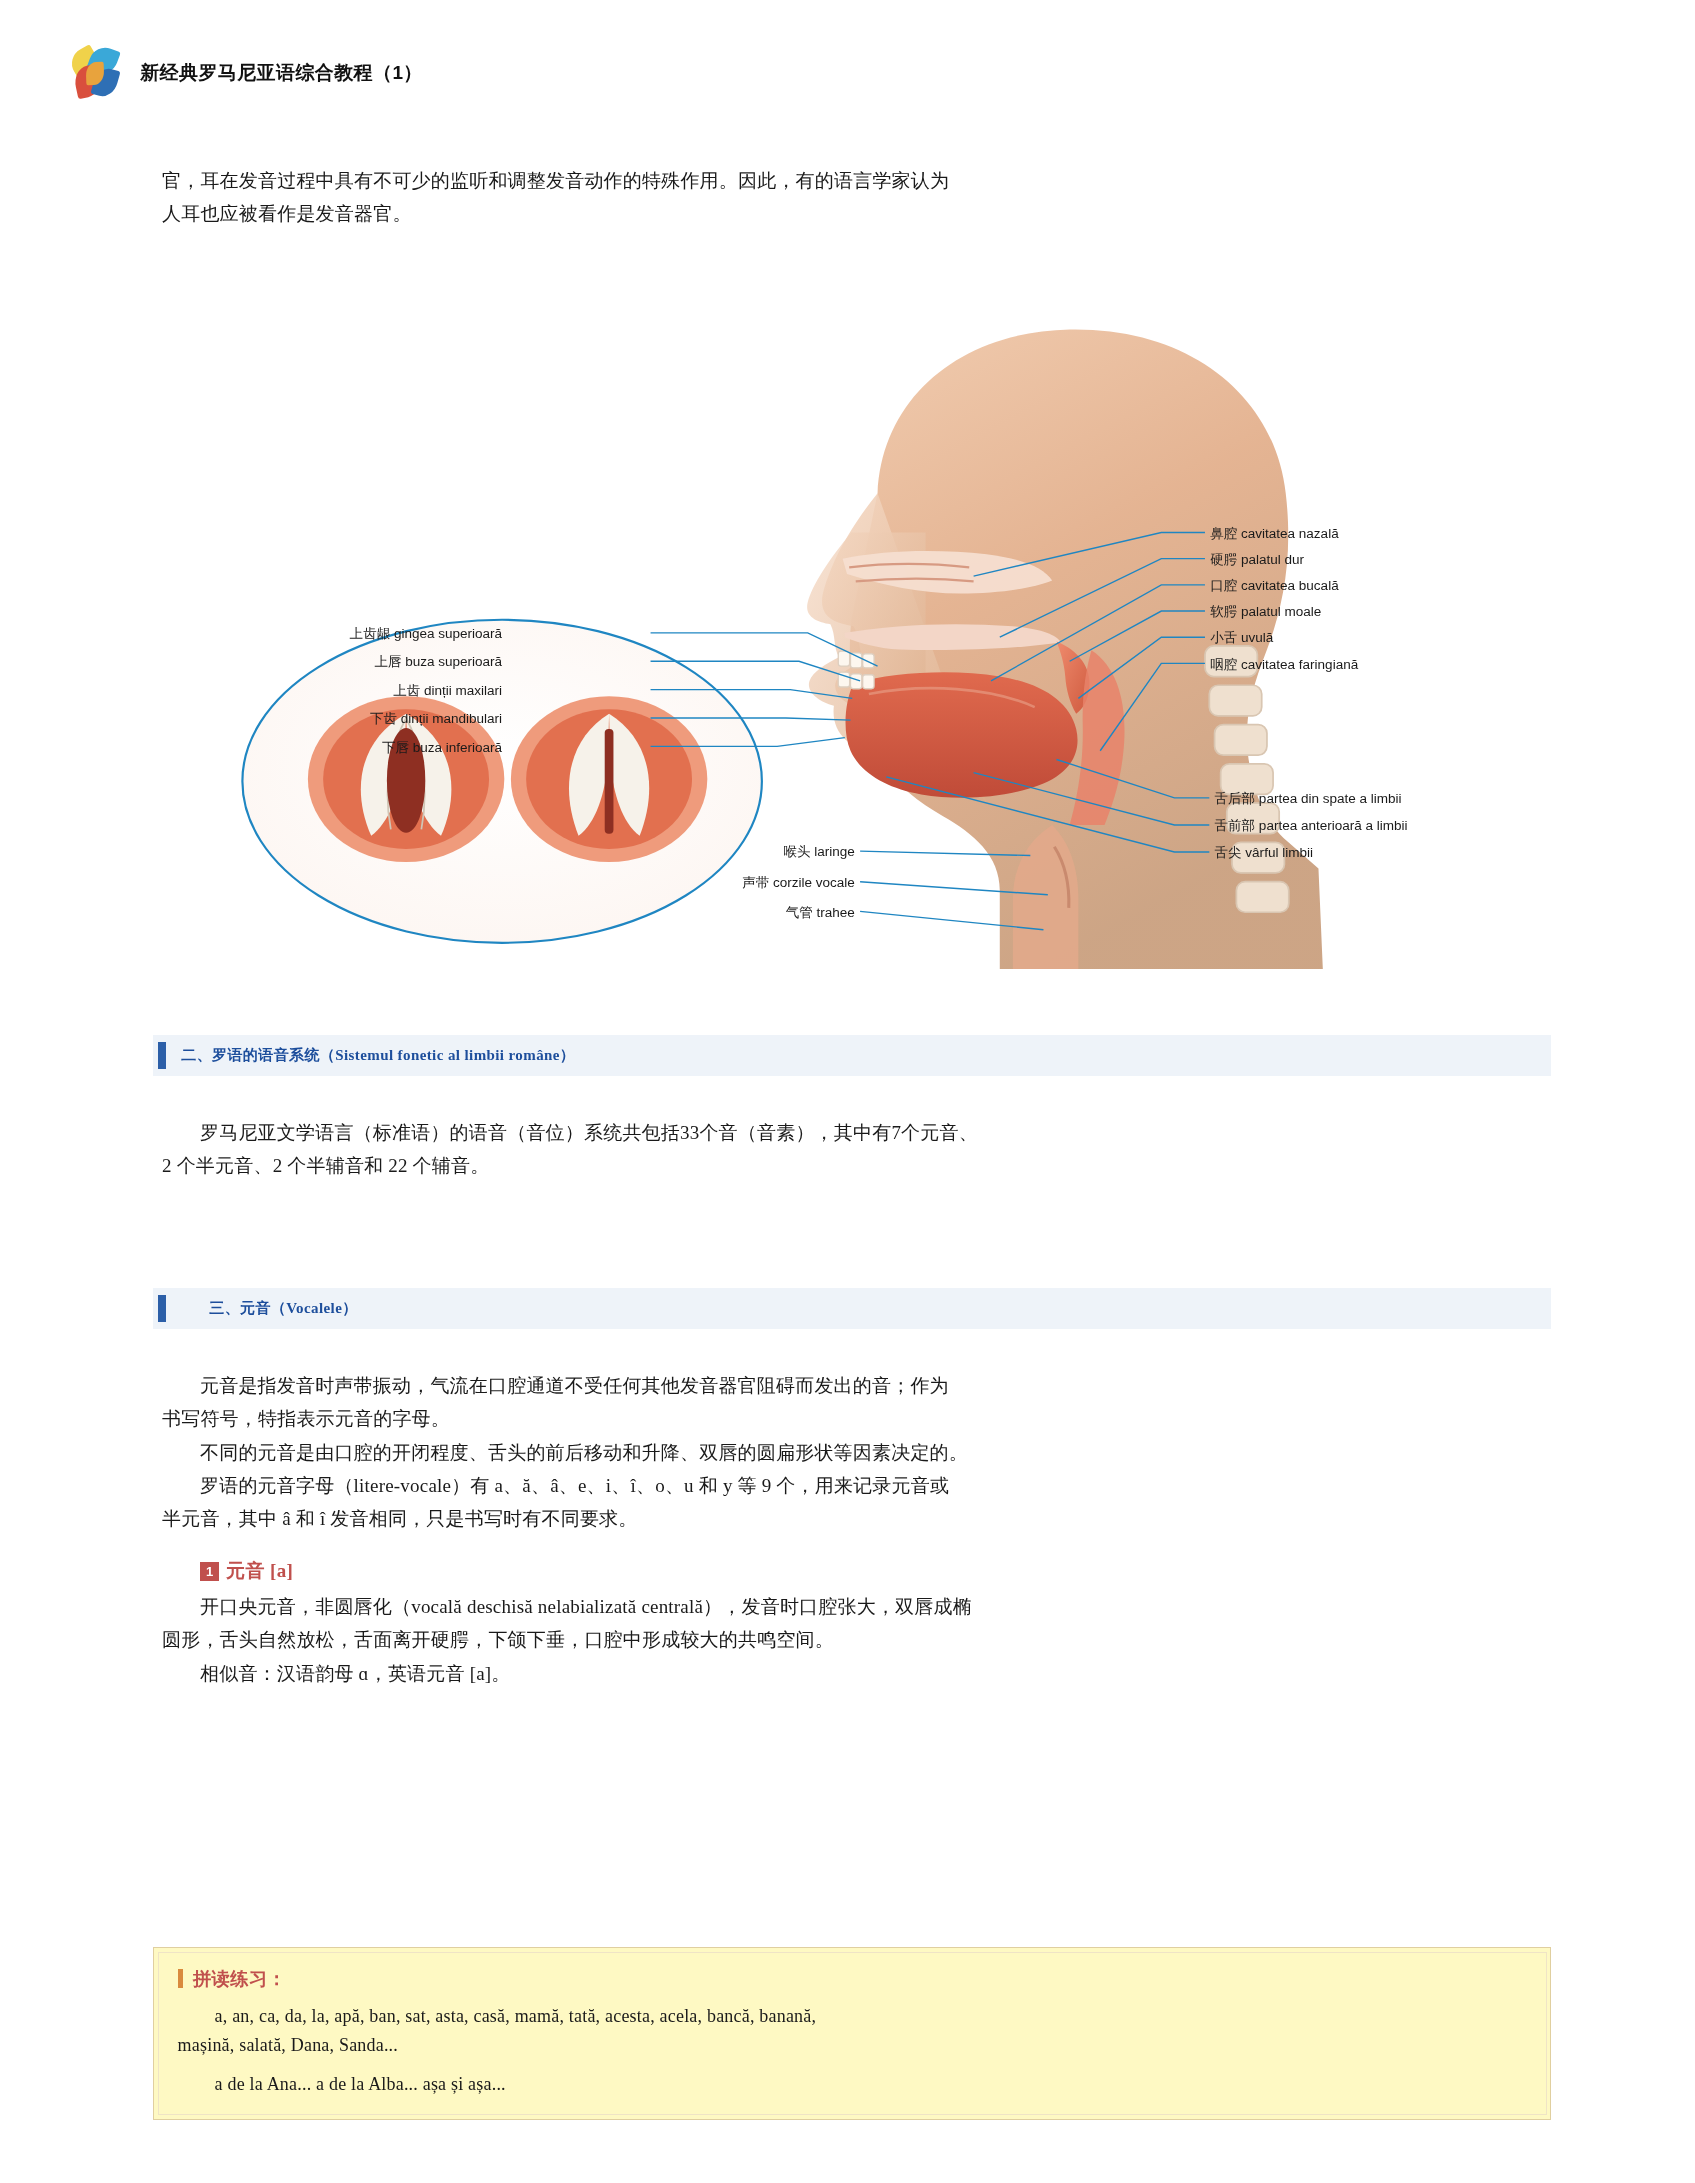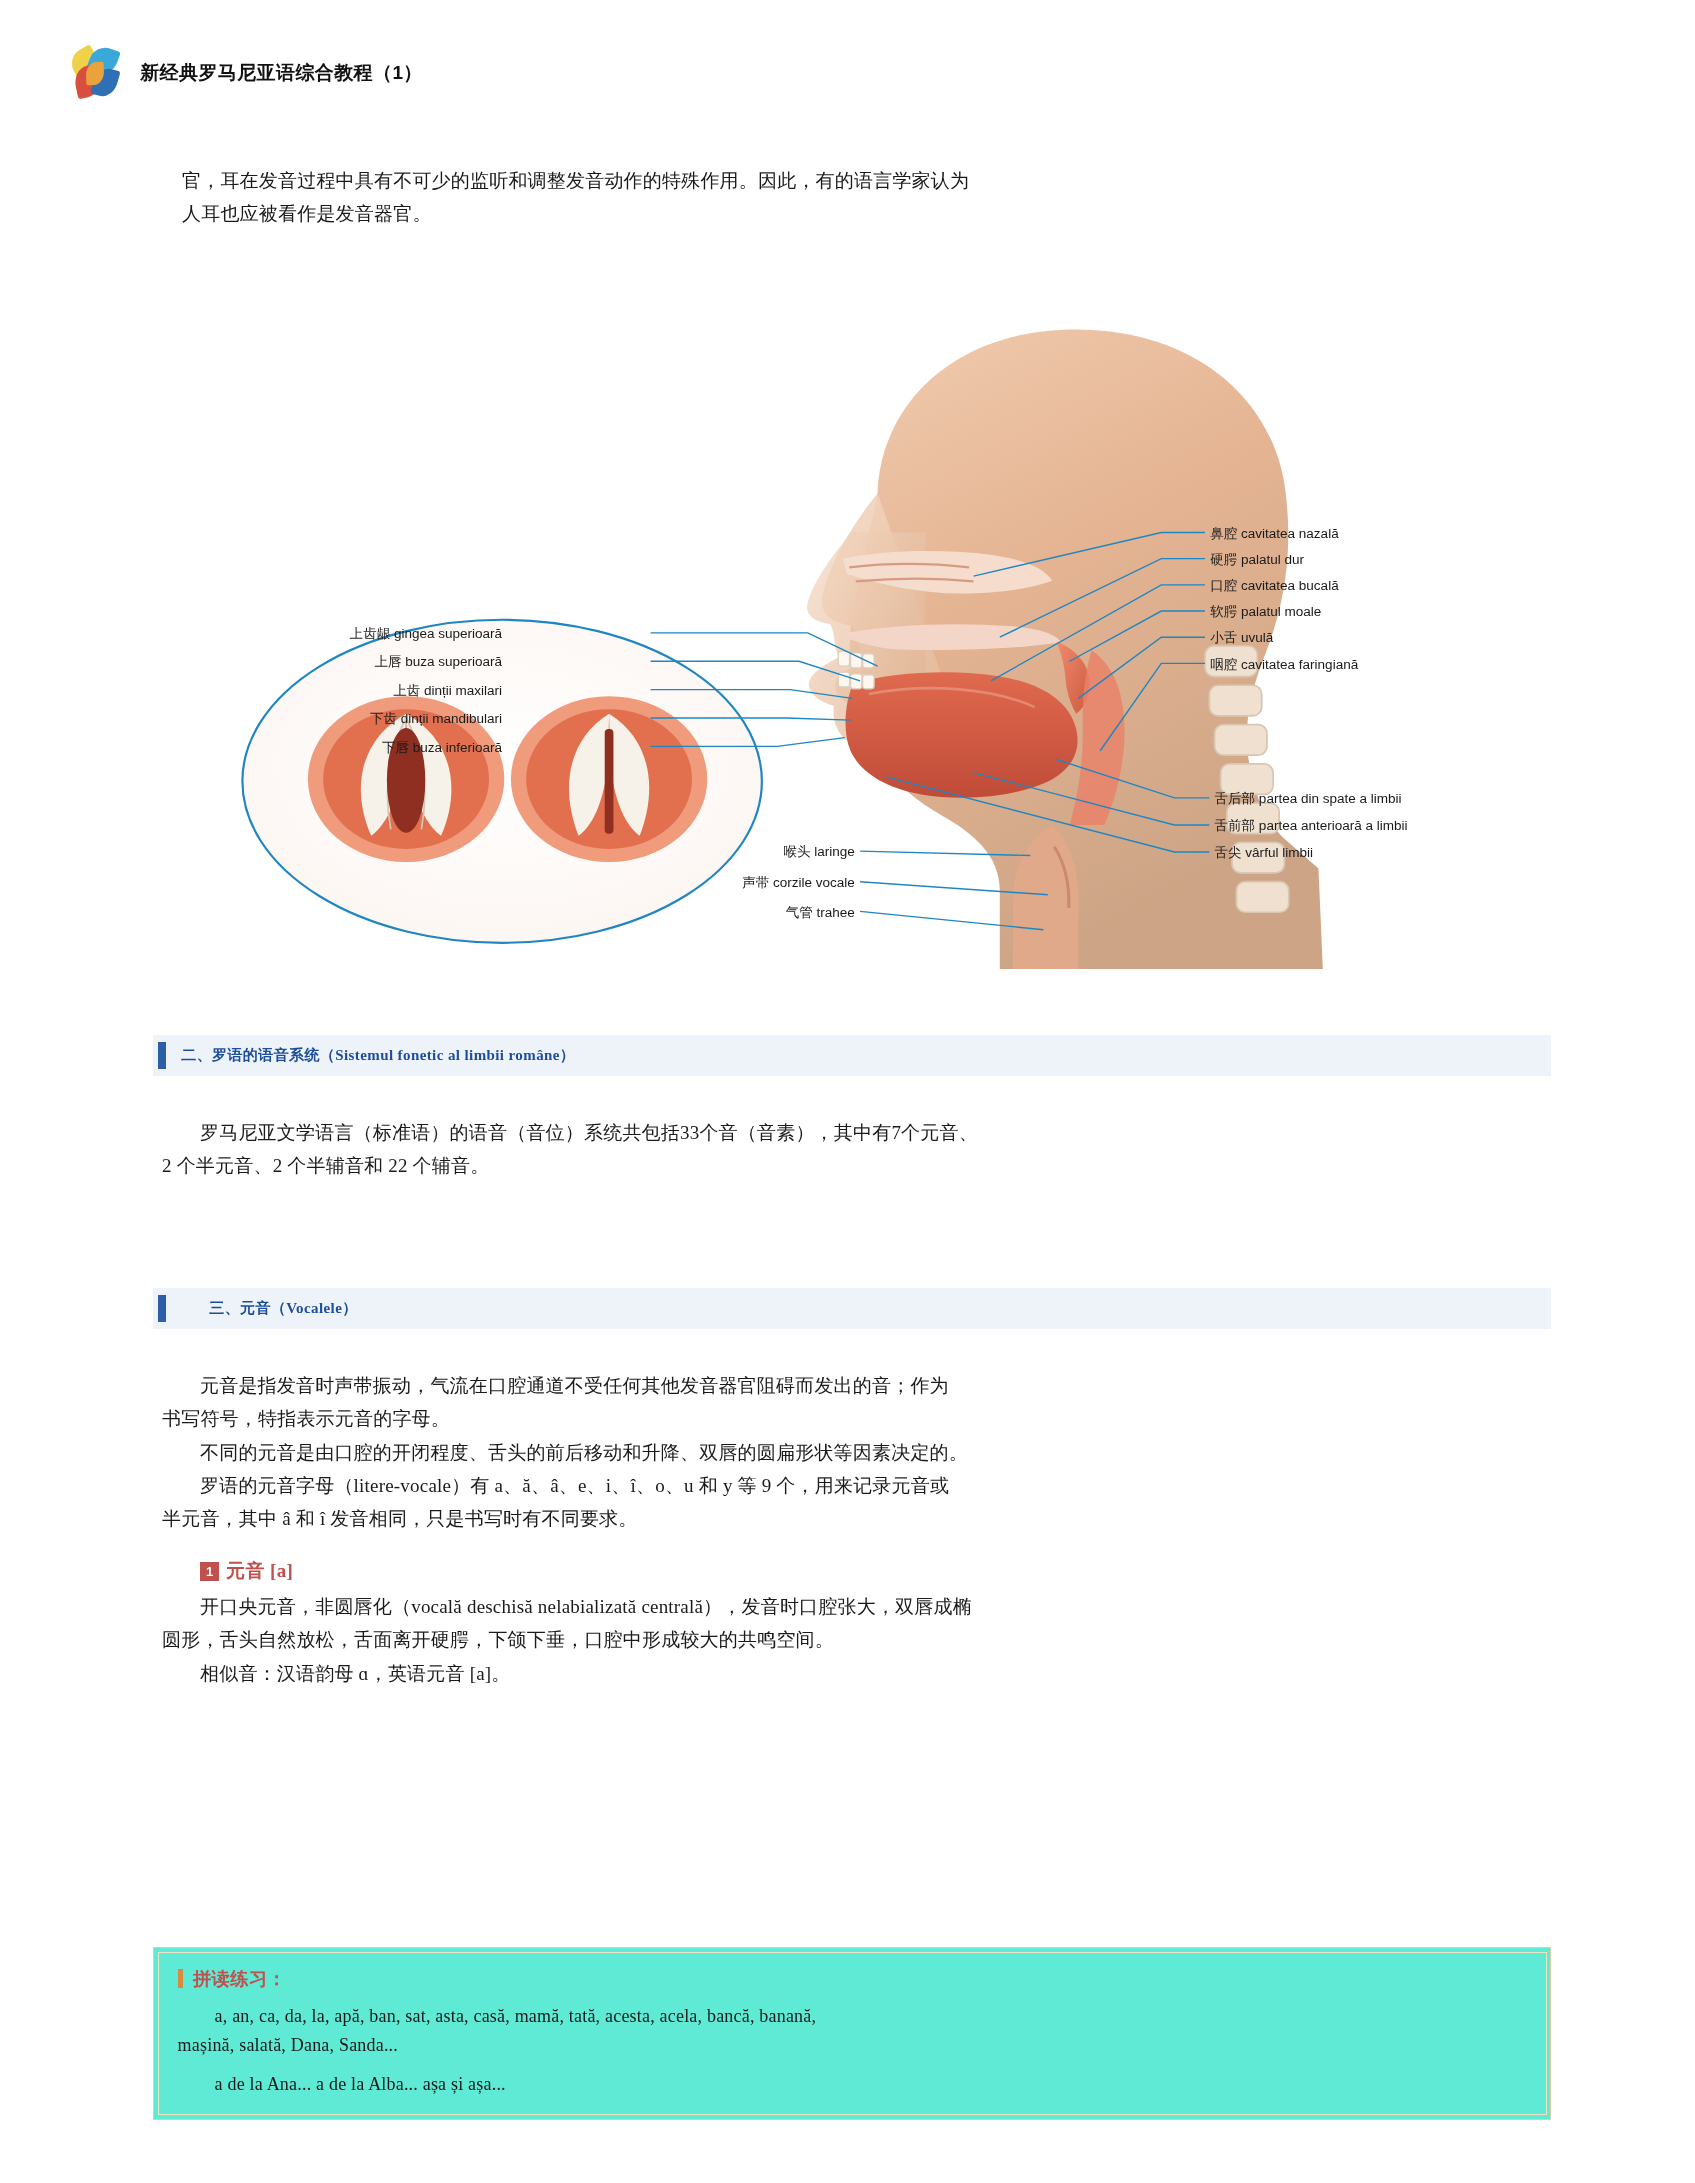--- a/index.html
+++ b/index.html
@@ -55,21 +55,20 @@
     color: #111;
     margin-left: 5.2px;
   }
 
   
   .content {
     position: absolute;
     left: 162px;
     right: 144px;
     top: 166px;
-    margin-left: 20px;
   }
   p.para {
     font-size: 19px;
     line-height: 1.62;
     margin: 0 0 2.6px 0;
     text-align: justify;
     letter-spacing: 0.2px;
   }
   p.indent { text-indent: 38px; }
 
@@ -140,21 +139,21 @@
     letter-spacing: 0.4px;
   }
 
   
   .practice-box {
     position: absolute;
     left: 153px;
     right: 144px;
     top: 1947px;
     border: 1.3px solid #e0cfa0;
-    background: #5eead4;
+    background: #fef9c3;
     padding: 17.5px 23.6px 20px 23.6px;
     box-sizing: border-box;
   }
   .practice-box:before {
     content: "";
     position: absolute;
     left: 3.5px; right: 3.5px; top: 3.5px; bottom: 3.5px;
     border: 0.9px solid #efe4c6;
     pointer-events: none;
   }

